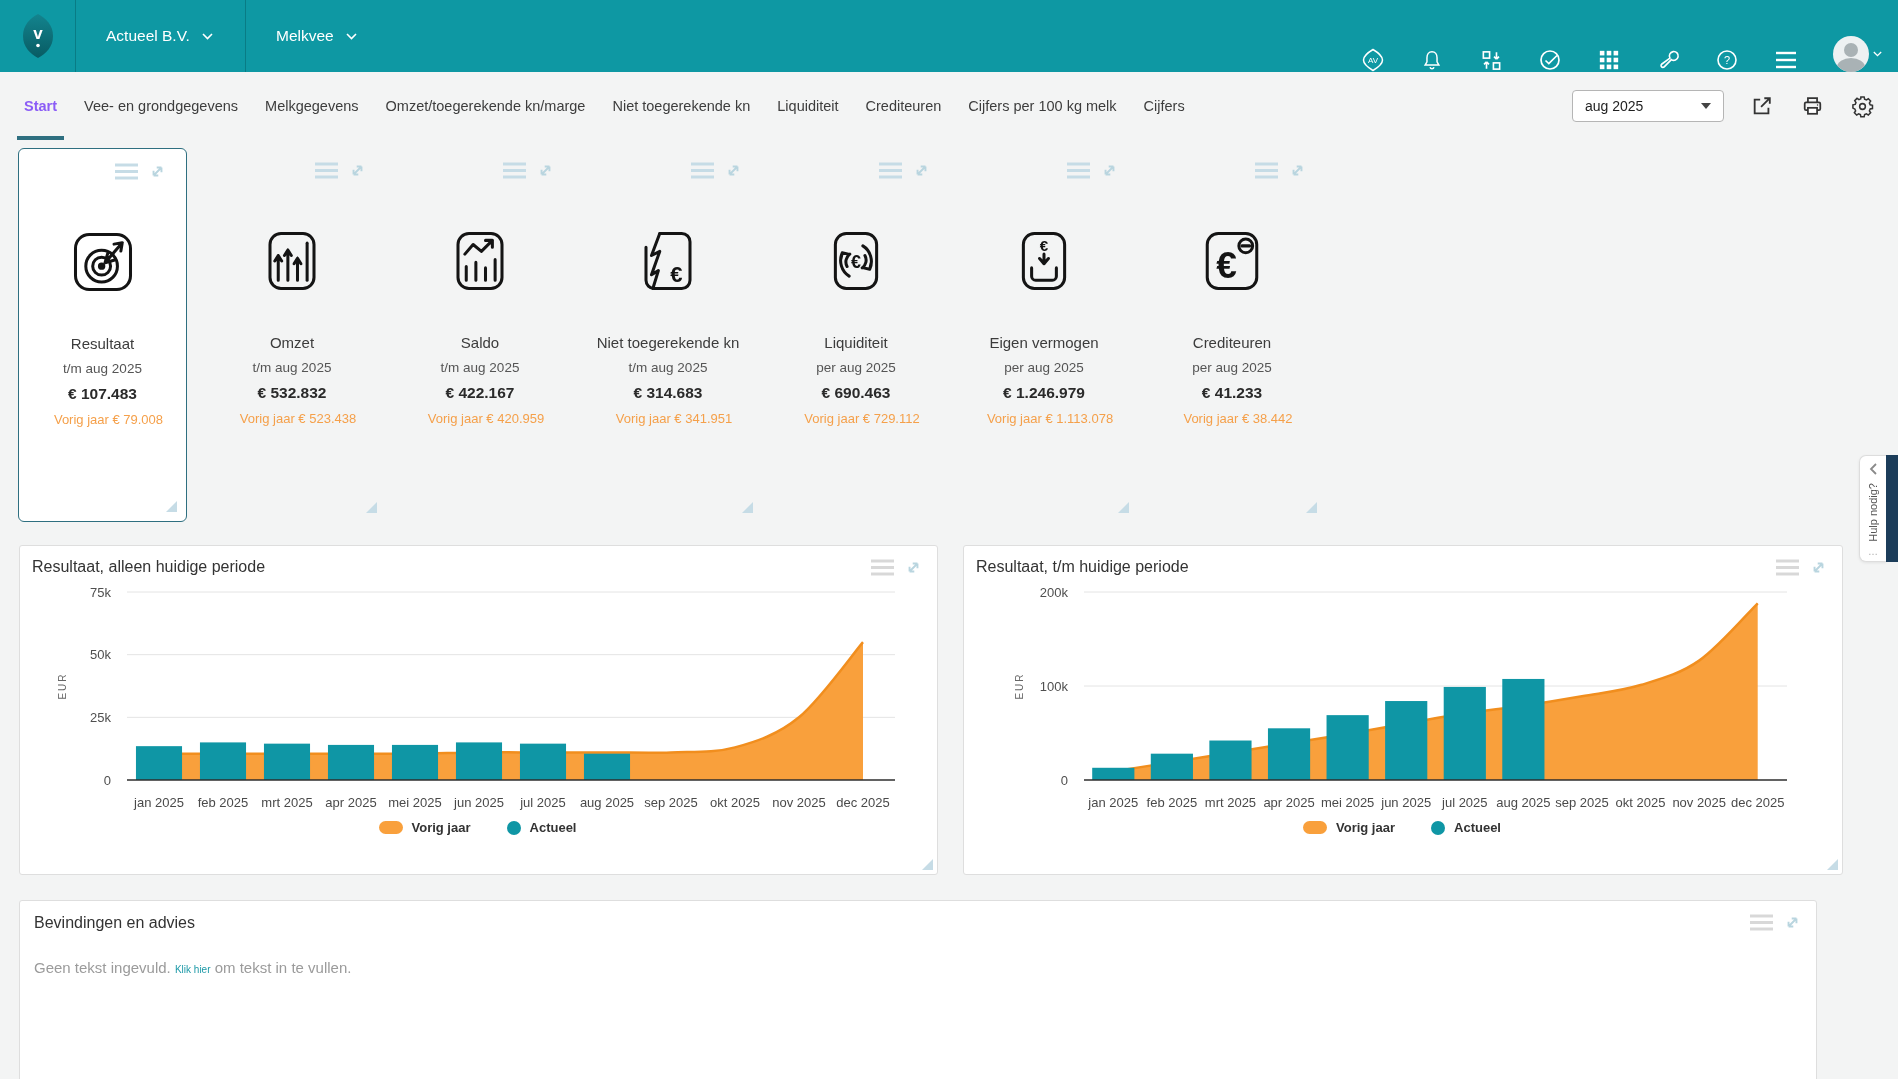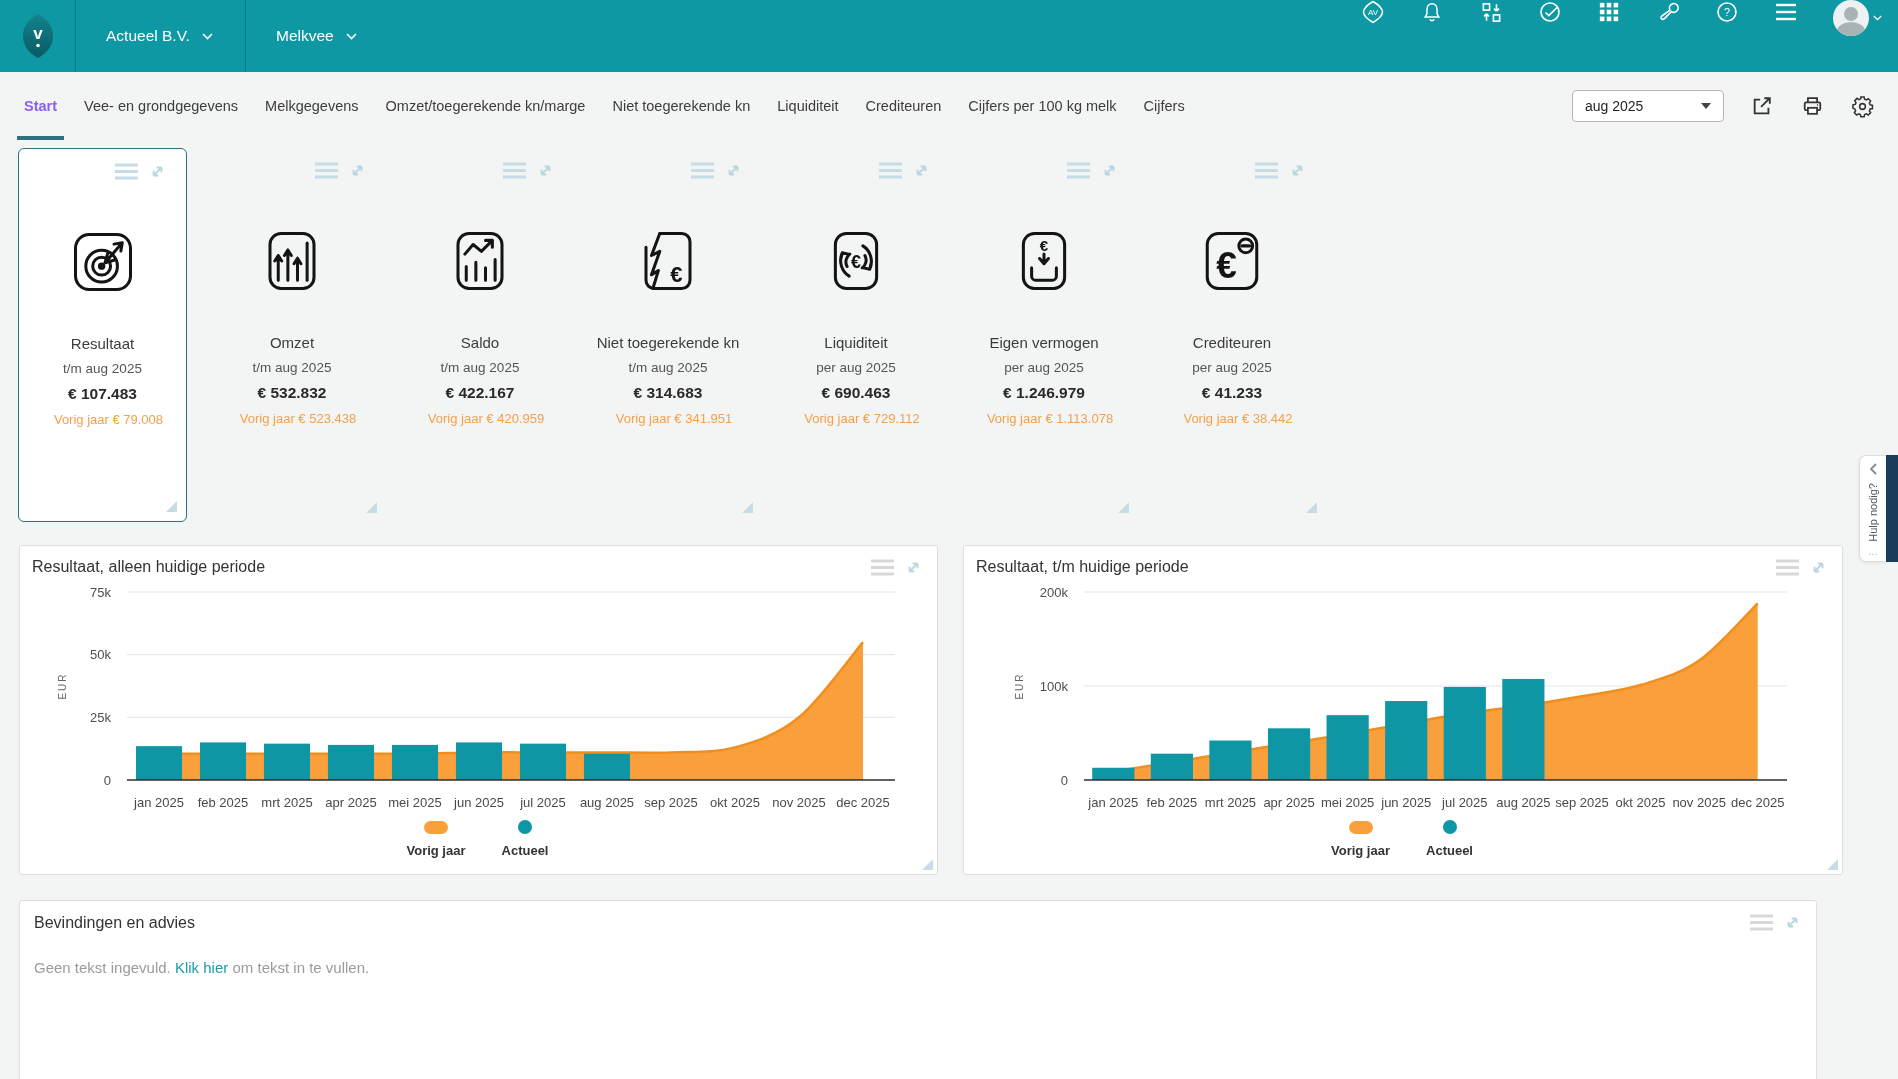--- a/index.html
+++ b/index.html
@@ -4,21 +4,21 @@
 <style>
   * { box-sizing: border-box; margin: 0; padding: 0; }
   html,body { width:1898px; height:1079px; overflow:hidden; }
   body { font-family:"Liberation Sans", sans-serif; background:#f3f4f4; position:relative; }
 
   
   .header { height:72px; background:#0E98A3; display:flex; align-items:stretch; color:#fff; }
   .logo-sec { width:76px; display:flex; align-items:center; justify-content:center; border-right:1px solid rgba(0,60,66,.30); }
   .hdr-dd { display:flex; align-items:center; gap:12px; padding:0 30px; font-size:15.5px; cursor:pointer; }
   .hdr-dd.first { border-right:1px solid rgba(0,60,66,.30); min-width:170px; }
-  .hdr-right { margin-left:auto; display:flex; align-items:flex-start; gap:35px; padding-right:16px; }
+  .hdr-right { margin-left:auto; display:flex; align-items:flex-end; gap:35px; padding-right:16px; }
   .hdr-ic { width:24px; height:24px; display:flex; align-items:center; justify-content:center; cursor:pointer; }
   .avatar-wrap { display:flex; align-items:center; gap:4px; cursor:pointer; }
   .avatar { width:36px; height:36px; border-radius:50%; background:#edf1f2; position:relative; overflow:hidden; }
   .avatar .head { position:absolute; left:11px; top:7px; width:14px; height:14px; border-radius:50%; background:#a9b2b5; }
   .avatar .bodyp { position:absolute; left:4px; top:22px; width:28px; height:18px; border-radius:50%; background:#a9b2b5; }
 
   
   .navbar { height:68px; display:flex; align-items:center; padding:0 24px; }
   .tabs { display:flex; gap:27px; align-items:center; height:100%; }
   .tab { font-size:14.5px; color:#3d3d3d; height:100%; display:flex; align-items:center; position:relative; cursor:pointer; white-space:nowrap; }
@@ -44,29 +44,29 @@
   
   .charts-row { display:flex; gap:25px; padding-left:19px; margin-top:23px; }
   .panel { background:#fff; border:1px solid #dedede; border-radius:3px; position:relative; }
   .chart-panel { height:330px; padding:12px 14px 0 12px; }
   .chart-panel.p1 { width:919px; }
   .chart-panel.p2 { width:880px; }
   .panel-title { font-size:16px; color:#333; }
   .panel-controls { position:absolute; top:12px; right:14px; display:flex; gap:9px; align-items:center; }
   .chart-svg { display:block; width:100%; height:238px; margin-top:2px; }
   .legend { display:flex; justify-content:center; gap:36px; align-items:center; margin-top:4px; }
-  .legend-item { display:flex; align-items:center; gap:9px;flex-direction:column; }
+  .legend-item { display:flex; align-items:center; gap:9px; }
   .sw-pill { width:24px; height:13px; border-radius:7px; }
   .sw-dot { width:14px; height:14px; border-radius:50%; }
   .legend-label { font-size:13px; font-weight:bold; color:#333; }
 
   
   .findings-panel { margin:25px 0 0 19px; width:1798px; height:200px; padding:13px 14px; }
   .findings-body { margin-top:27px; font-size:15px; color:#9b9b9b; }
-  .findings-link { color:#1E9AA8; font-size:15px; text-decoration:none; cursor:pointer; }
+  .findings-link { color:#1E9AA8; font-size:10px; text-decoration:none; cursor:pointer; }
 
   
   .help-float { position:absolute; right:0; top:455px; display:flex; z-index:50; }
   .help-tab { width:27px; background:#fff; border:1px solid #ddd; border-right:none; border-radius:7px 0 0 7px; display:flex; flex-direction:column; align-items:center; padding:7px 0 4px 0; cursor:pointer; box-shadow:0 1px 3px rgba(0,0,0,.08); }
   .help-label { writing-mode:vertical-rl; transform:rotate(180deg); font-size:11px; color:#555; margin-top:8px; }
   .help-dots { font-size:10px; color:#aaa; margin-top:4px; }
   .help-strip { width:12px; background:#1C3D5A; border-radius:0; }
 </style>
 </head>
 <body>

